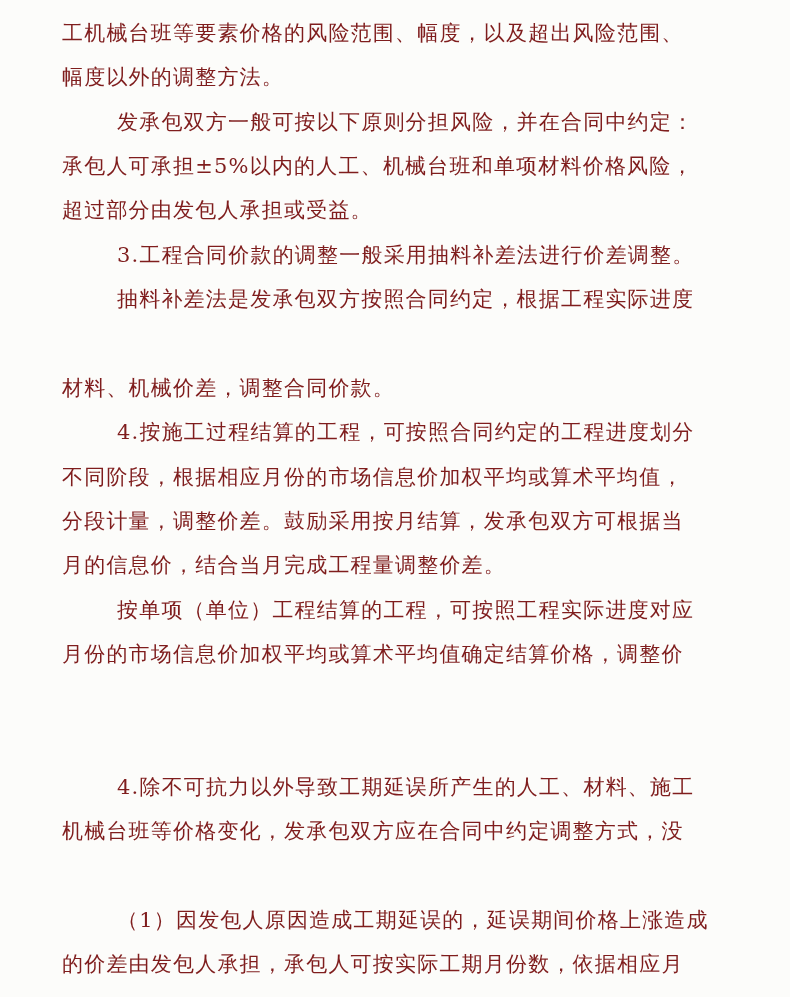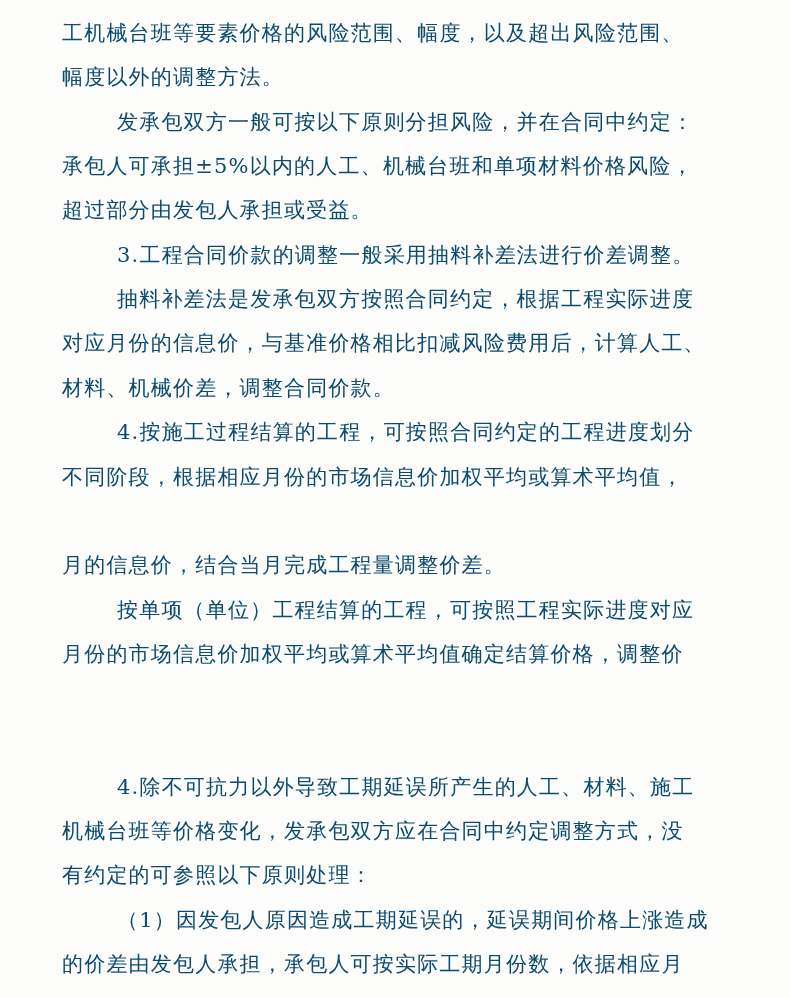--- a/index.html
+++ b/index.html
@@ -14,40 +14,39 @@
     width: 790px; height: 997px;
     background: #fcfcfa;
   }
   .line {
     position: absolute;
     left: 62px;
     font-size: 21px;
     letter-spacing: 1.2px;
     line-height: 30px;
     white-space: nowrap;
-    color: #0c4a6e;
+    color: #7f1d1d;
   }
   .line.indent { left: 107px; margin-left: 10px; }
 </style>
 </head>
 <body>
 
 <div class="page">
   <div class="line" style="top:18px">工机械台班等要素价格的风险范围、幅度，以及超出风险范围、</div>
   <div class="line" style="top:62px">幅度以外的调整方法。</div>
   <div class="line indent" style="top:107px">发承包双方一般可按以下原则分担风险，并在合同中约定：</div>
   <div class="line" style="top:151px">承包人可承担±5%以内的人工、机械台班和单项材料价格风险，</div>
   <div class="line" style="top:195px">超过部分由发包人承担或受益。</div>
   <div class="line indent" style="top:240px">3.工程合同价款的调整一般采用抽料补差法进行价差调整。</div>
   <div class="line indent" style="top:284px">抽料补差法是发承包双方按照合同约定，根据工程实际进度</div>
-  <div class="line" style="top:328px">对应月份的信息价，与基准价格相比扣减风险费用后，计算人工、</div>
   <div class="line" style="top:373px">材料、机械价差，调整合同价款。</div>
   <div class="line indent" style="top:417px">4.按施工过程结算的工程，可按照合同约定的工程进度划分</div>
   <div class="line" style="top:462px">不同阶段，根据相应月份的市场信息价加权平均或算术平均值，</div>
+  <div class="line" style="top:506px">分段计量，调整价差。鼓励采用按月结算，发承包双方可根据当</div>
   <div class="line" style="top:550px">月的信息价，结合当月完成工程量调整价差。</div>
   <div class="line" style="top:639px">月份的市场信息价加权平均或算术平均值确定结算价格，调整价</div>
   <div class="line indent" style="top:595px">按单项（单位）工程结算的工程，可按照工程实际进度对应</div>
   <div class="line indent" style="top:772px">4.除不可抗力以外导致工期延误所产生的人工、材料、施工</div>
   <div class="line" style="top:816px">机械台班等价格变化，发承包双方应在合同中约定调整方式，没</div>
-  <div class="line" style="top:860px">有约定的可参照以下原则处理：</div>
   <div class="line indent" style="top:905px">（1）因发包人原因造成工期延误的，延误期间价格上涨造成</div>
   <div class="line" style="top:949px">的价差由发包人承担，承包人可按实际工期月份数，依据相应月</div>
 </div>
 
 </body></html>

